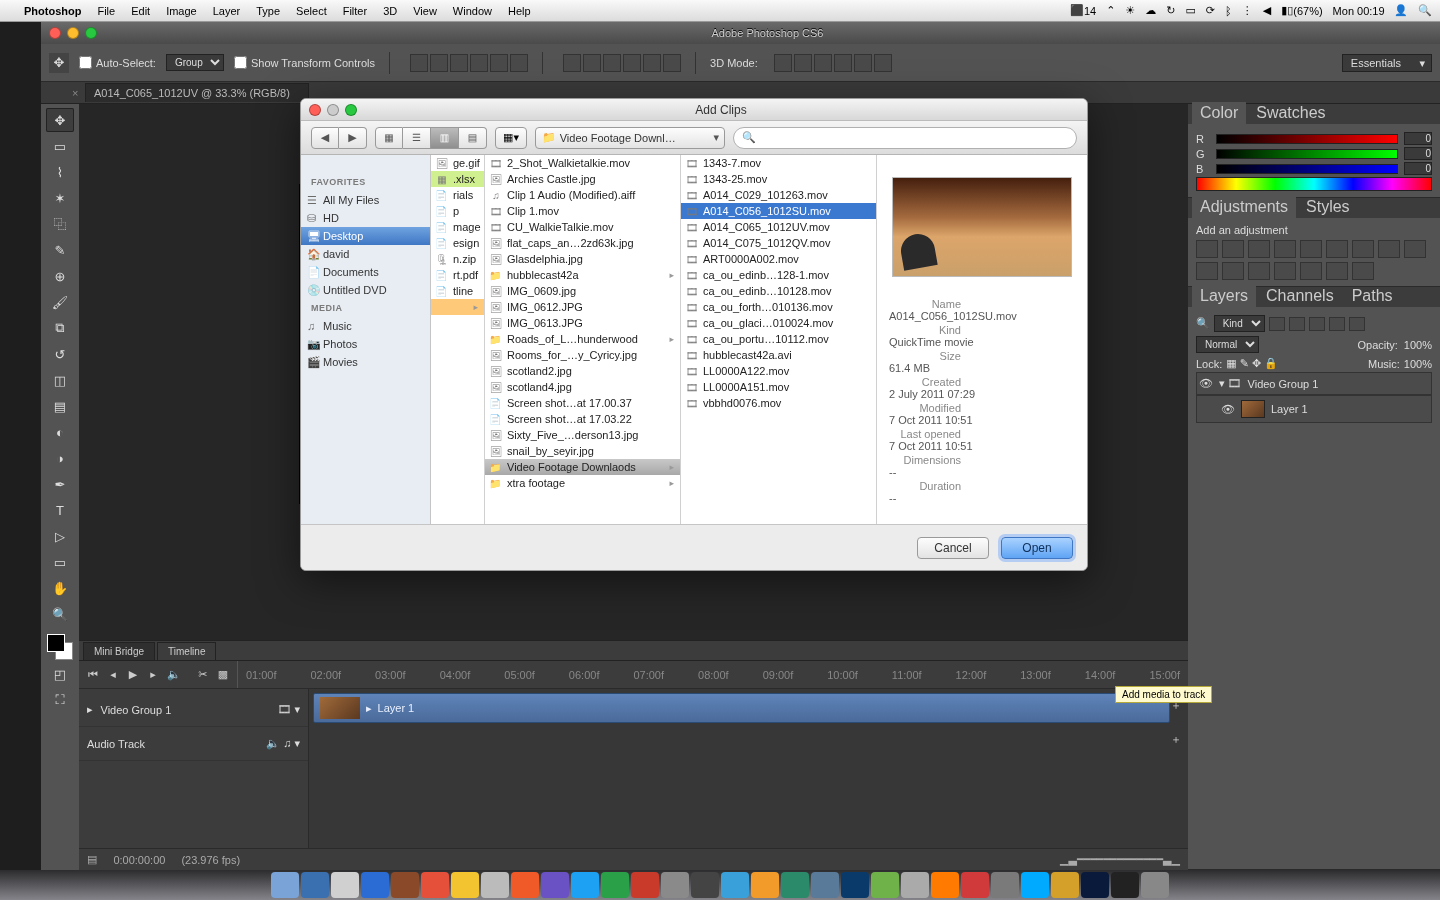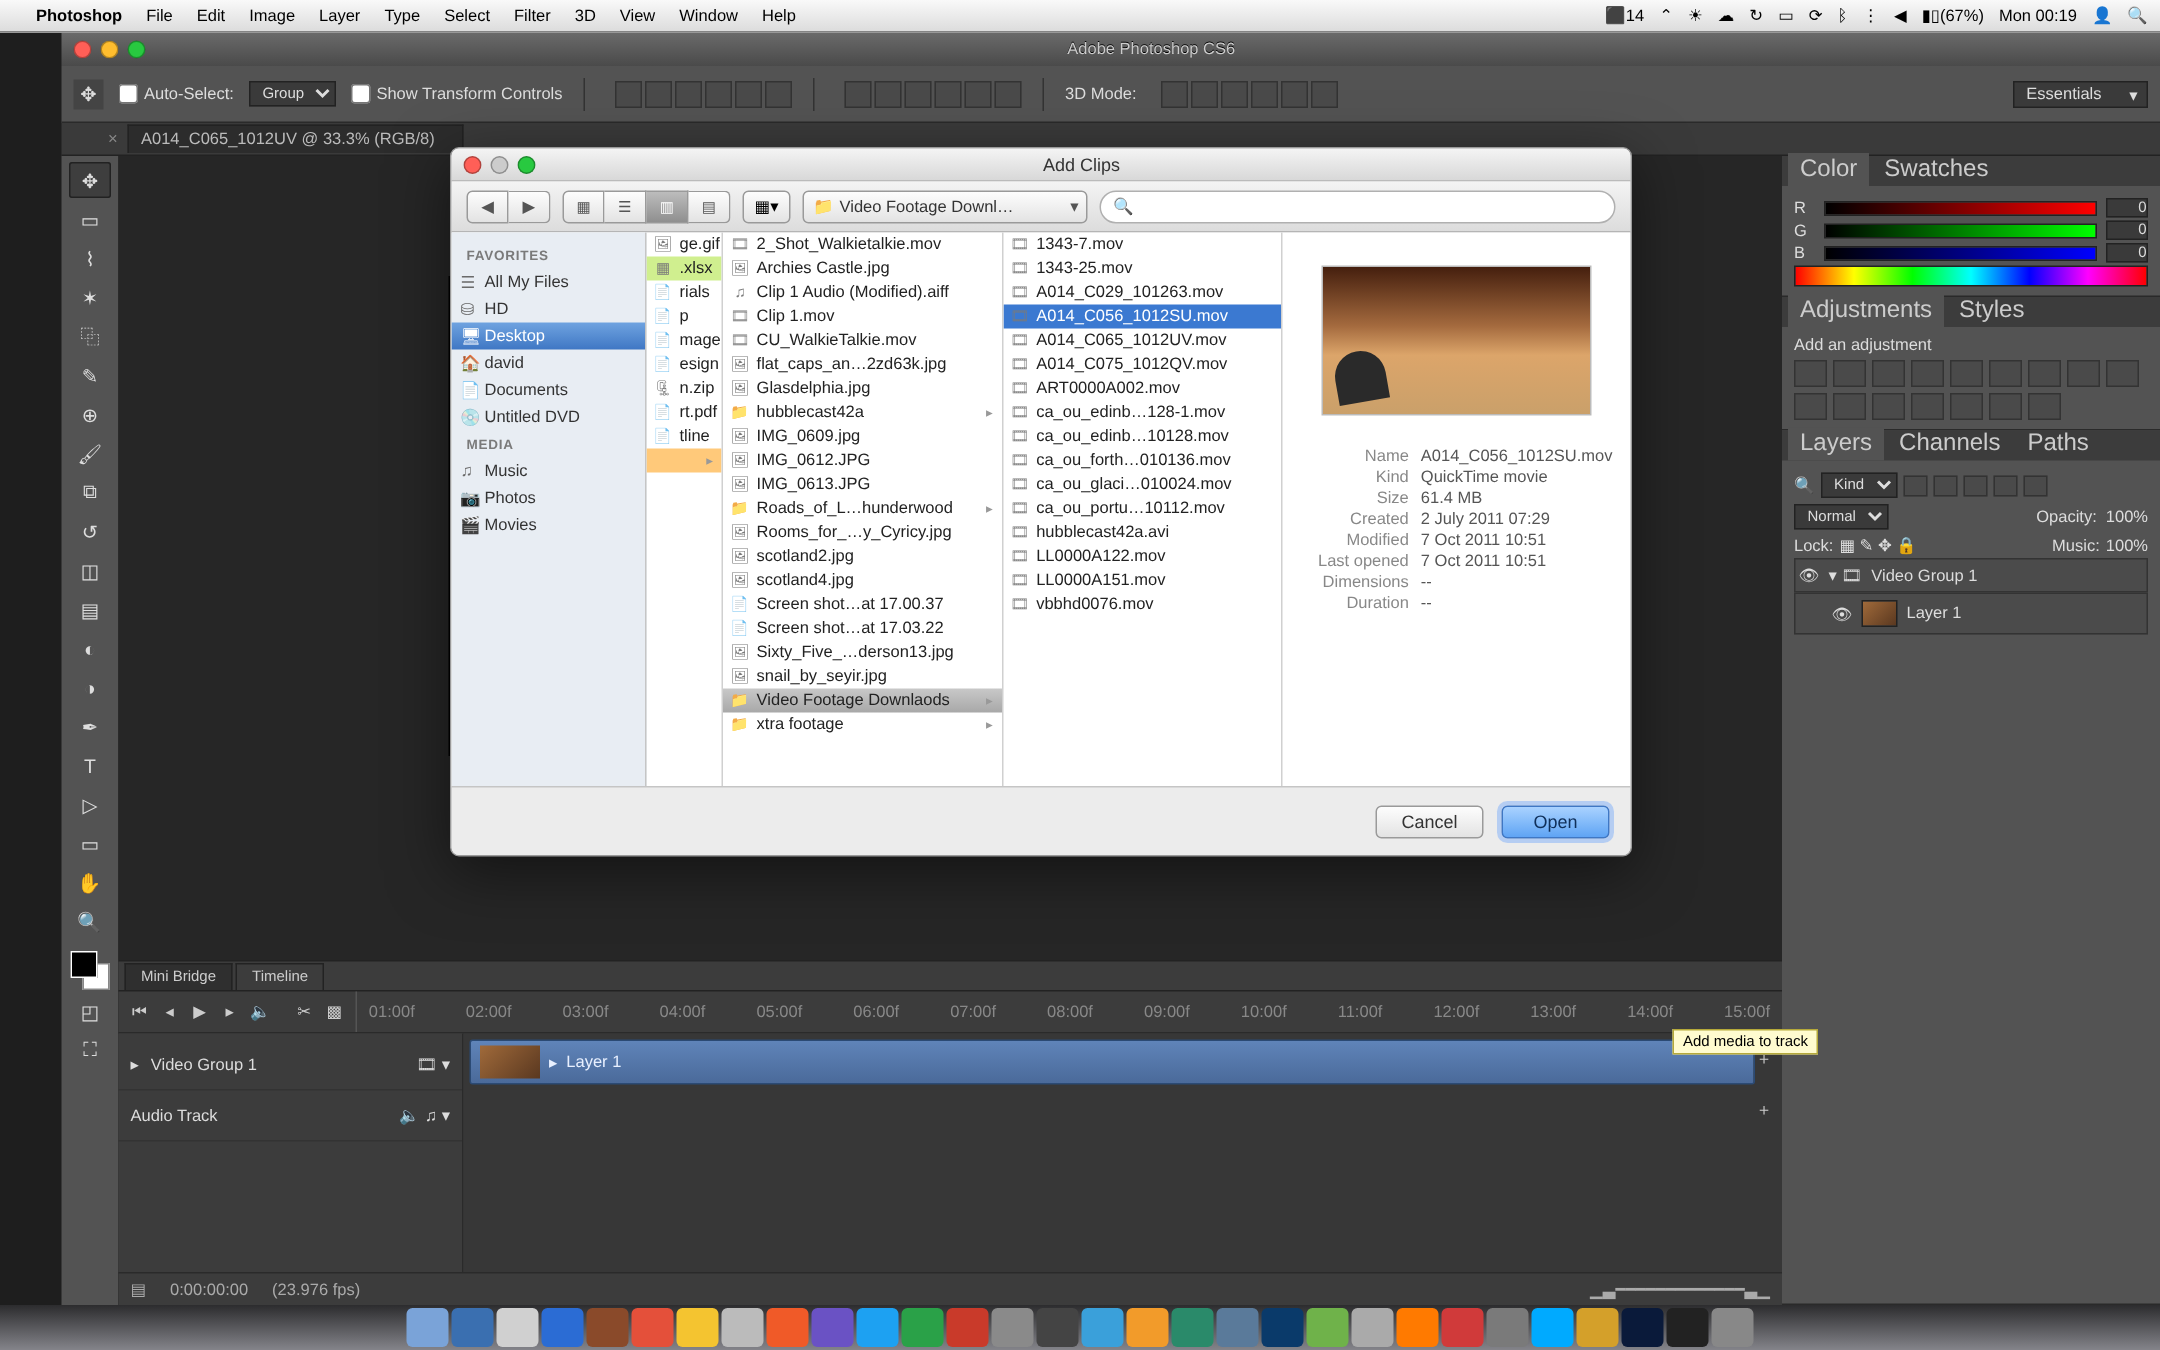--- a/index.html
+++ b/index.html
@@ -108,21 +108,21 @@
 .viewbtns .vb { width:28px; height:22px; background:linear-gradient(#fdfdfd,#e3e3e3); border:1px solid #9a9a9a; border-left:none; display:flex; align-items:center; justify-content:center; color:#555; font-size:10px;}
 .viewbtns .vb:first-child{border-left:1px solid #9a9a9a; border-radius:4px 0 0 4px;}
 .viewbtns .vb:last-child{border-radius:0 4px 4px 0;}
 .viewbtns .vb.active{background:linear-gradient(#bcbcbc,#8f8f8f); color:#fff;}
 .pathdd { flex:0 0 190px; height:22px; background:linear-gradient(#fdfdfd,#e3e3e3); border:1px solid #9a9a9a; border-radius:4px; display:flex; align-items:center; padding:0 18px 0 6px; gap:4px; position:relative; color:#333; font-size:11px;}
 .pathdd:after{content:"▾"; position:absolute; right:5px; color:#555;}
 .search { flex:1; height:22px; background:#fff; border:1px solid #b0b0b0; border-radius:11px; display:flex; align-items:center; padding:0 8px; gap:4px; color:#888;}
 .search input{border:none; outline:none; flex:1; font-size:11px;}
 
 .modal-body { flex:1; display:flex; min-height:0; background:#fff; }
-.sidebar { width:130px; background:#e8edf3; border-right:1px solid #c5c5c5; padding:6px 0; font-size:11px; color:#555;}
+.sidebar { width:130px; background:#e8edf3; border-right:1px solid #c5c5c5; padding:18px 0; font-size:11px; color:#555;}
 .sidebar .sect { padding:4px 10px; font-size:9px; color:#7a7a7a; letter-spacing:.5px; font-weight:bold;}
 .sidebar .item { padding:3px 10px 3px 22px; display:flex; align-items:center; gap:6px; color:#333; position:relative;}
 .sidebar .item .ic{position:absolute; left:6px; font-size:11px; color:#6a6a6a;}
 .sidebar .item.sel { background:linear-gradient(#6fa3e0,#3f77c4); color:#fff;}
 .sidebar .item.sel .ic{color:#fff;}
 
 .cols { flex:1; display:flex; min-width:0; }
 .col { border-right:1px solid #d0d0d0; overflow-y:auto; font-size:11px; }
 .col .row { padding:2px 6px 2px 22px; white-space:nowrap; overflow:hidden; text-overflow:ellipsis; color:#222; position:relative; display:flex; align-items:center;}
 .col .row .fic{position:absolute; left:4px; width:14px; height:11px; font-size:10px; color:#7a7a7a; display:inline-flex; align-items:center; justify-content:center;}
@@ -132,21 +132,21 @@
 .col .row.hlgreen { background:#d0ef8f;}
 .col .row.hlorange { background:#ffc97a;}
 
 .col0 { width:54px; }
 .col1 { width:196px; }
 .col2 { width:196px; }
 .preview { flex:1; padding:12px; display:flex; flex-direction:column; }
 .preview .pimg { width:180px; height:100px; background:linear-gradient(180deg,#451f0e 0%, #a46a3e 40%, #dca56a 60%, #caa06a 100%); border:1px solid #bbb; align-self:center; margin:10px 0 20px; position:relative; overflow:hidden;}
 .preview .pimg:before{content:""; position:absolute; left:8px; bottom:8px; width:34px; height:34px; background:#2a2a2a; border-radius:50% 50% 0 0; transform:rotate(-10deg);} 
 .preview .meta { font-size:10px; color:#555; }
-.preview .meta .mr{display:flex; padding:1px 0;}
+.preview .meta .mr{display:flex; padding:1px 0;flex-direction:column;}
 .preview .meta .mr .k{width:80px; text-align:right; color:#888; padding-right:8px;}
 
 .modal-footer { height:46px; background:#ececec; border-top:1px solid #c5c5c5; display:flex; align-items:center; justify-content:flex-end; gap:12px; padding:0 14px;}
 .btn-mac { min-width:72px; height:22px; border-radius:4px; border:1px solid #9a9a9a; background:linear-gradient(#fdfdfd,#e3e3e3); color:#333; font-size:12px; display:flex; align-items:center; justify-content:center;}
 .btn-mac.primary { background:linear-gradient(#a9d2ff,#5fa4f4); border-color:#3f77c4; color:#10305a; box-shadow:0 0 0 3px rgba(80,150,255,.35);}
 .folder-ic{color:#7aa0d6;}
 </style>
 </head>
 <body>
 

